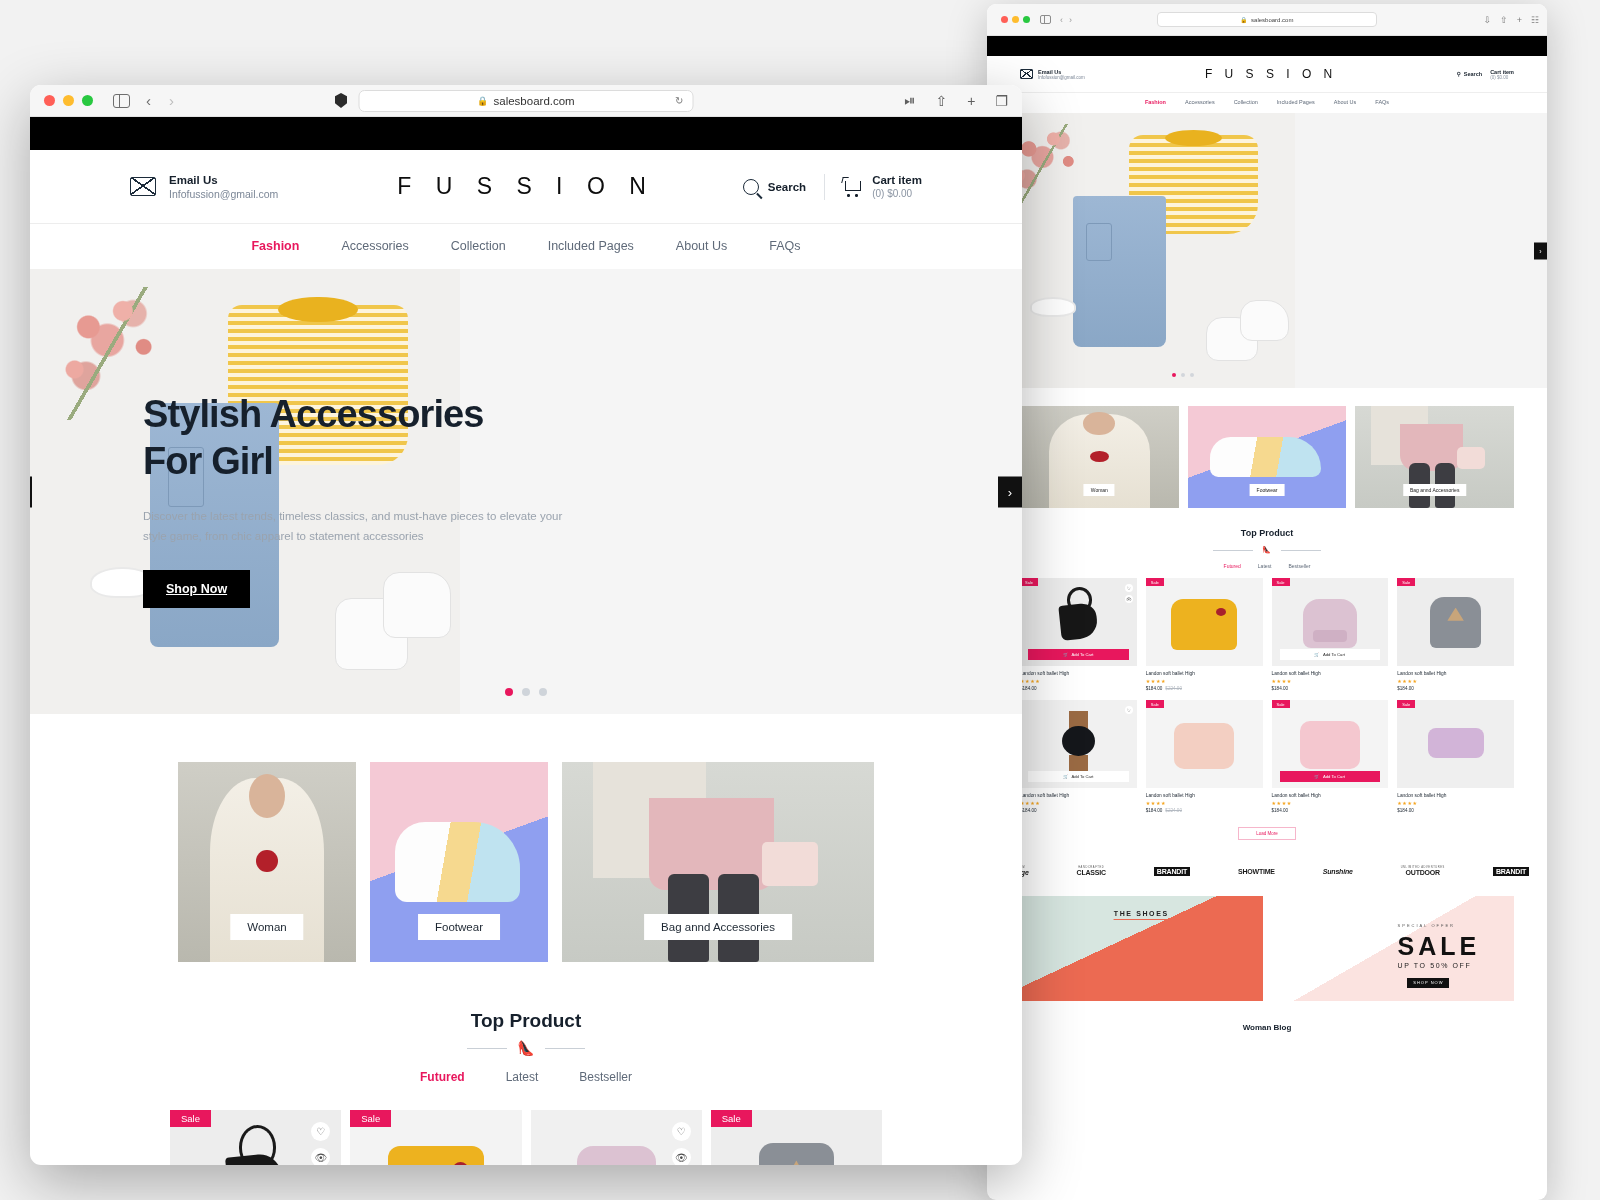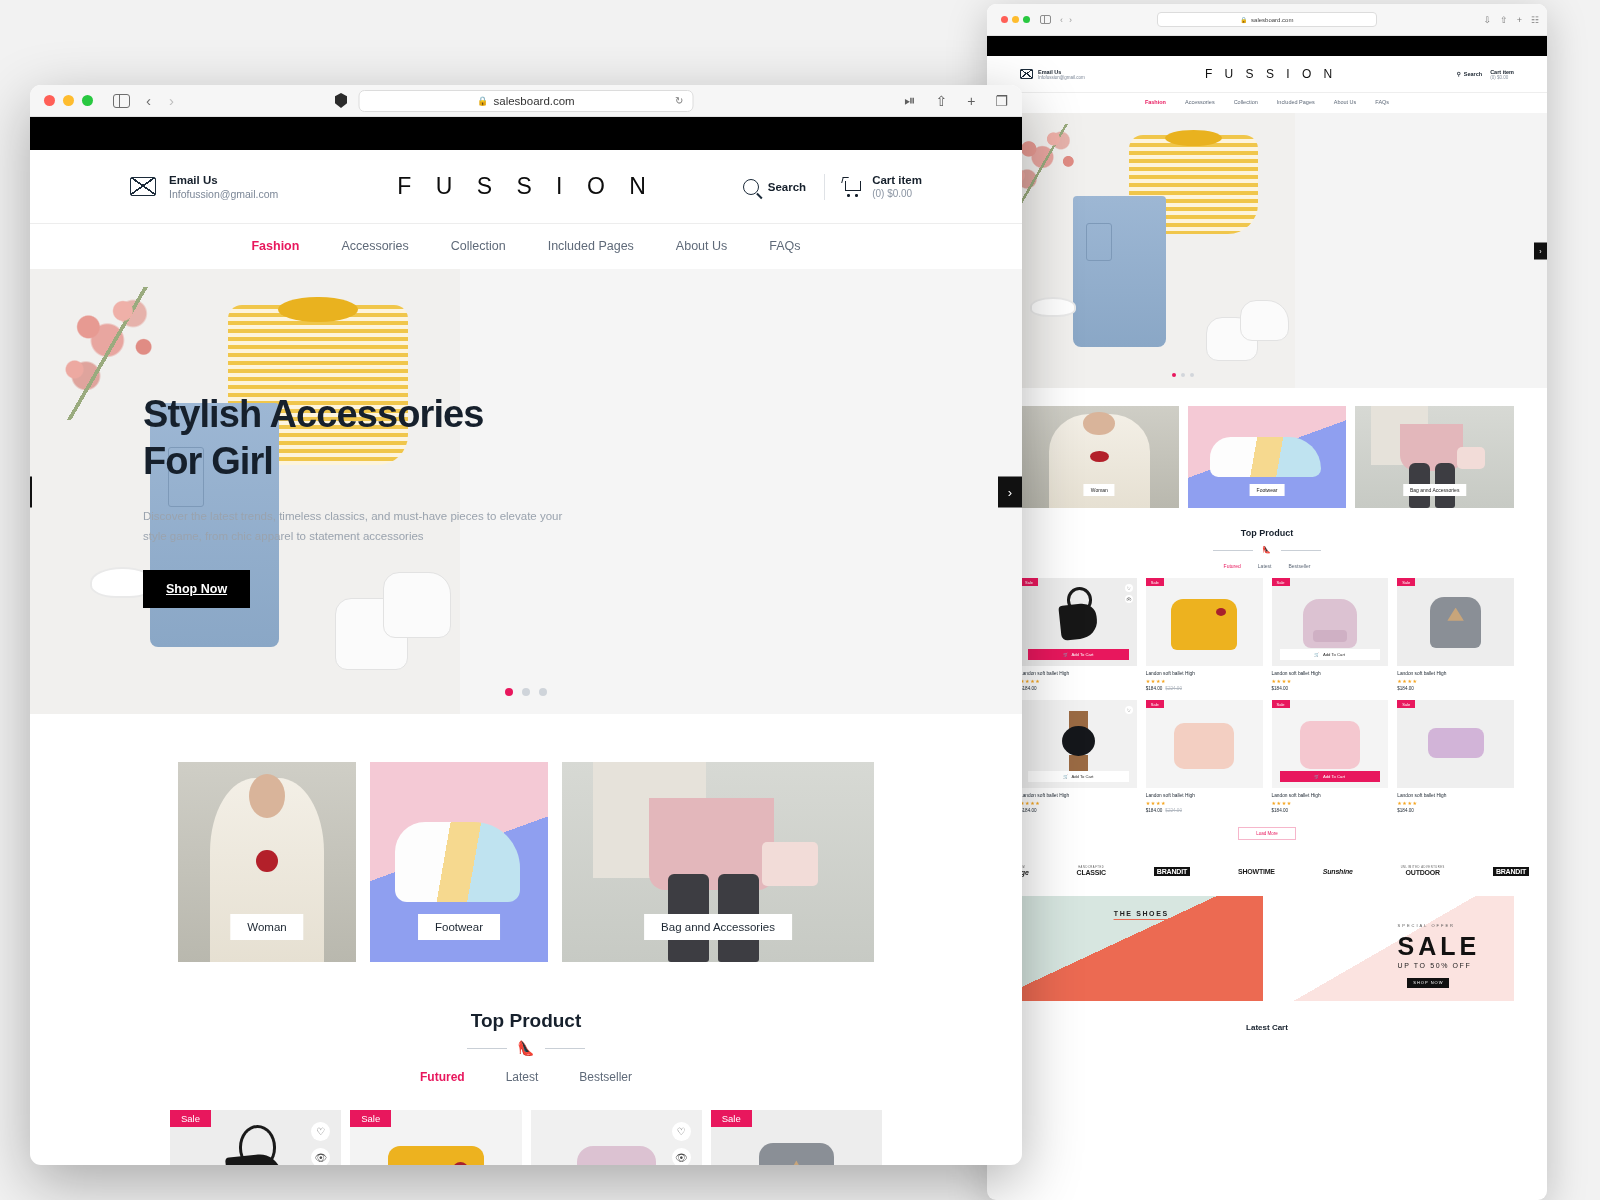--- a/index.html
+++ b/index.html
@@ -534,21 +534,21 @@
         <span class="lbl">THE SHOES</span>
       </div>
       <div class="th-ban ban-sale">
         <span class="so">SPECIAL OFFER</span>
         <span class="sa">SALE</span>
         <span class="up">UP TO 50% OFF</span>
         <span class="sn2">SHOP NOW</span>
       </div>
     </div>
 
-    <div class="th-blog">Latest Cart</div>
+    <div class="th-blog">Woman Blog</div>
   </div>
 </div>
 
 <div class="win-front">
   <div class="chrome-f">
     <div class="dots-f">
       <span class="dot-f dot-r"></span>
       <span class="dot-f dot-y"></span>
       <span class="dot-f dot-g"></span>
     </div>

